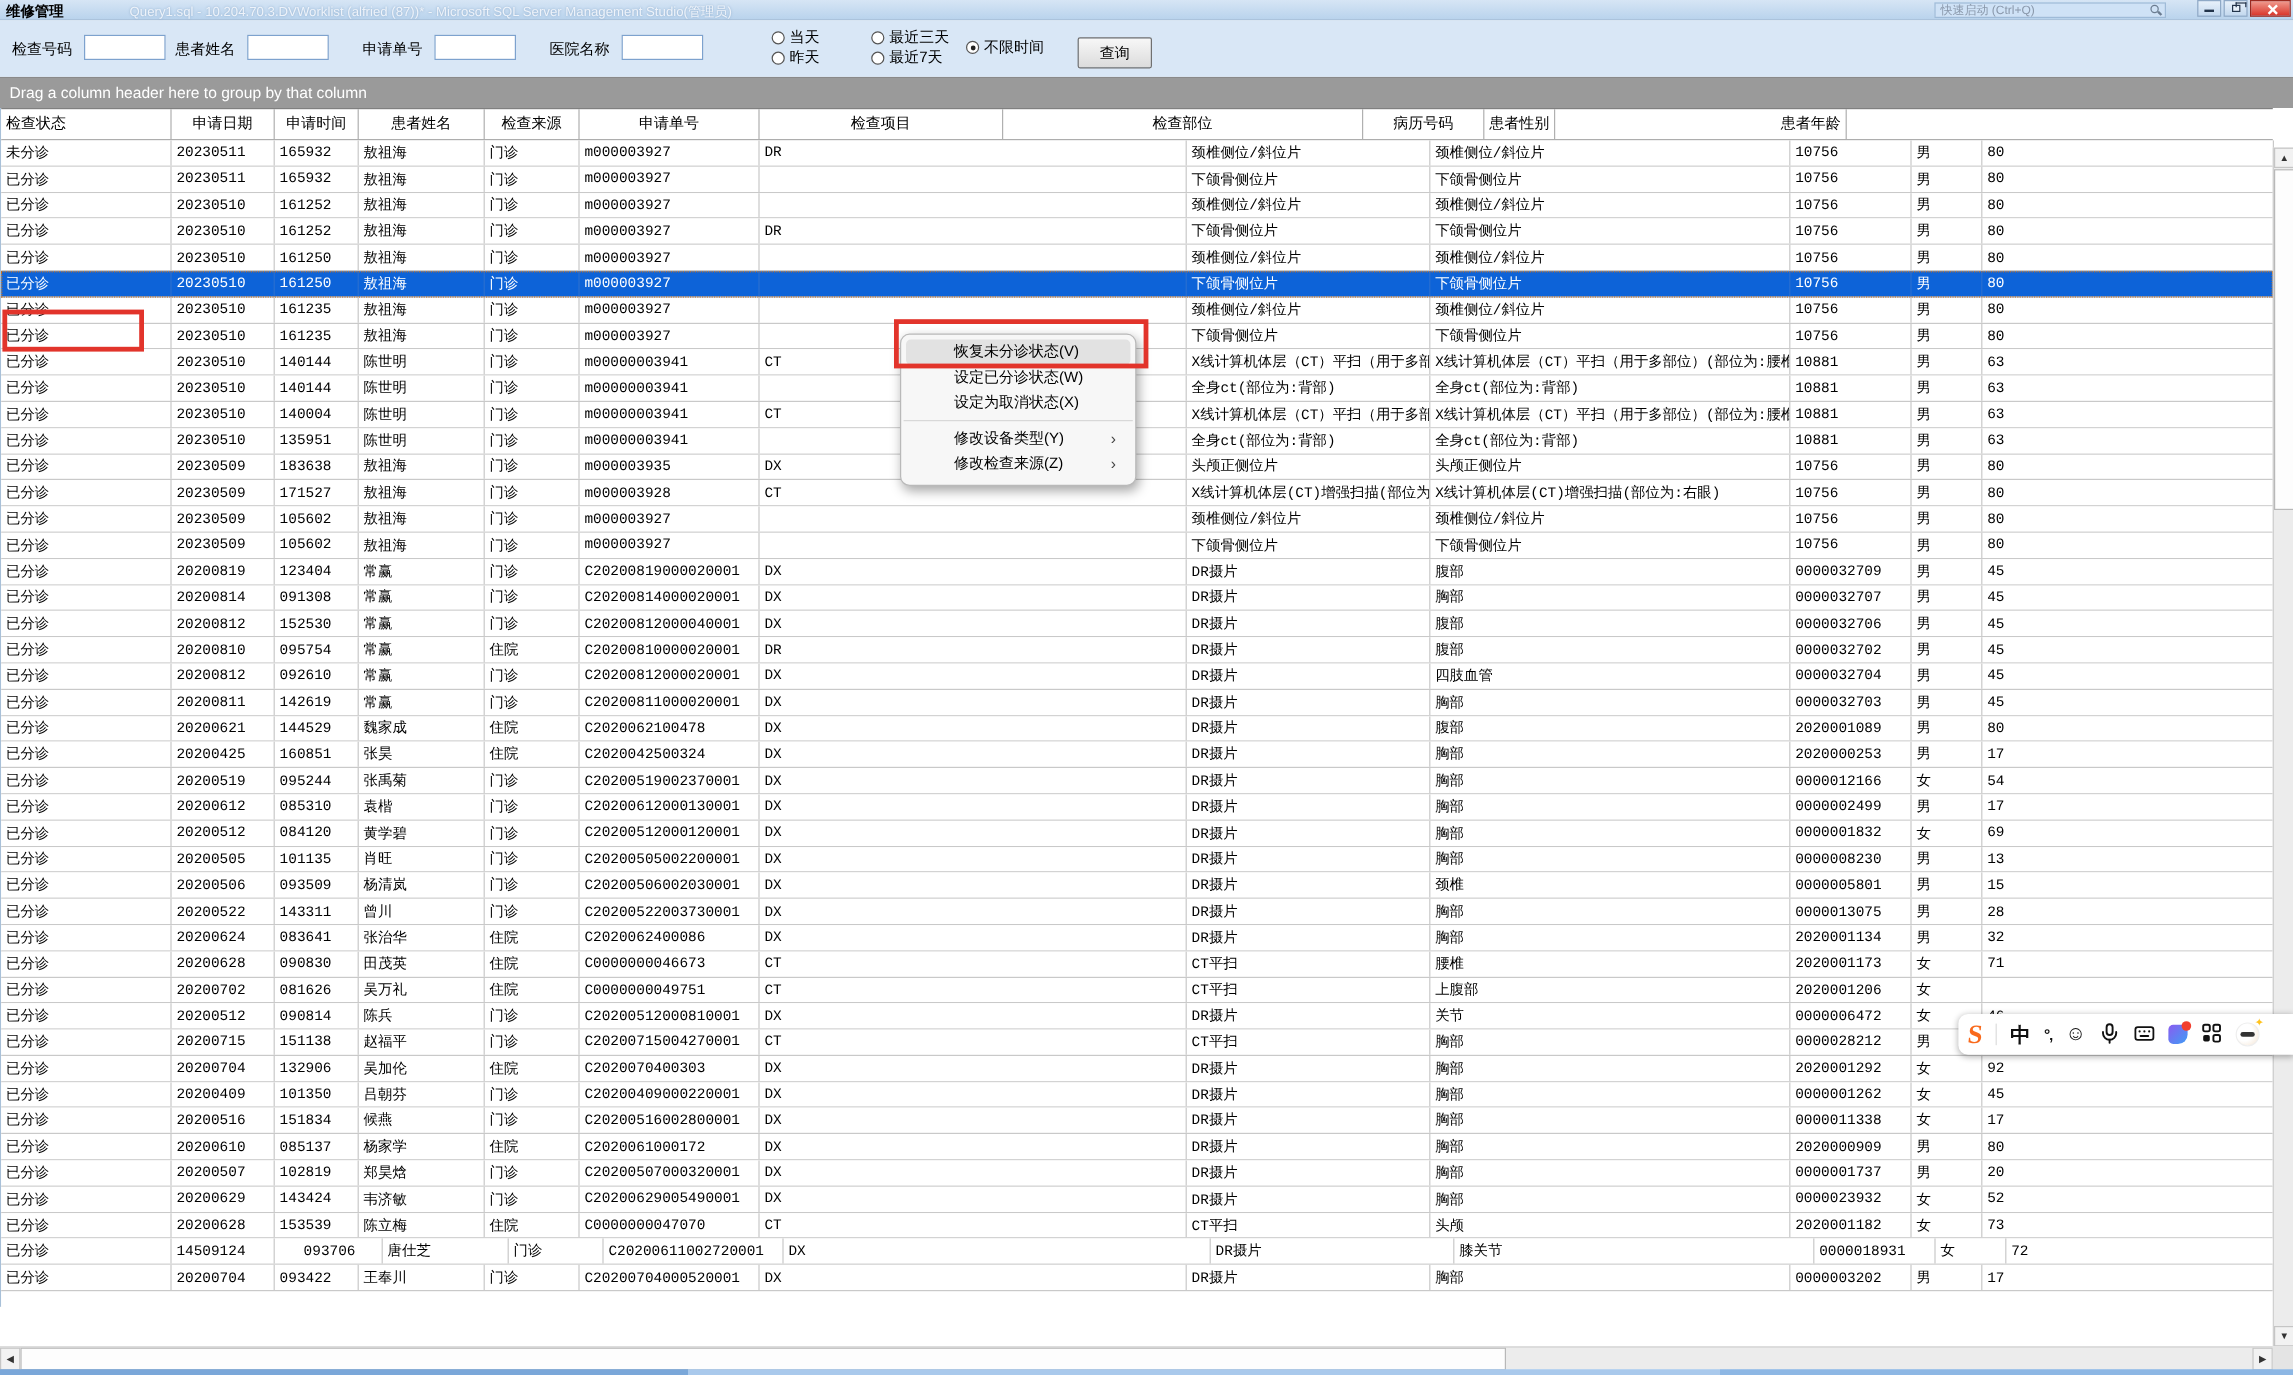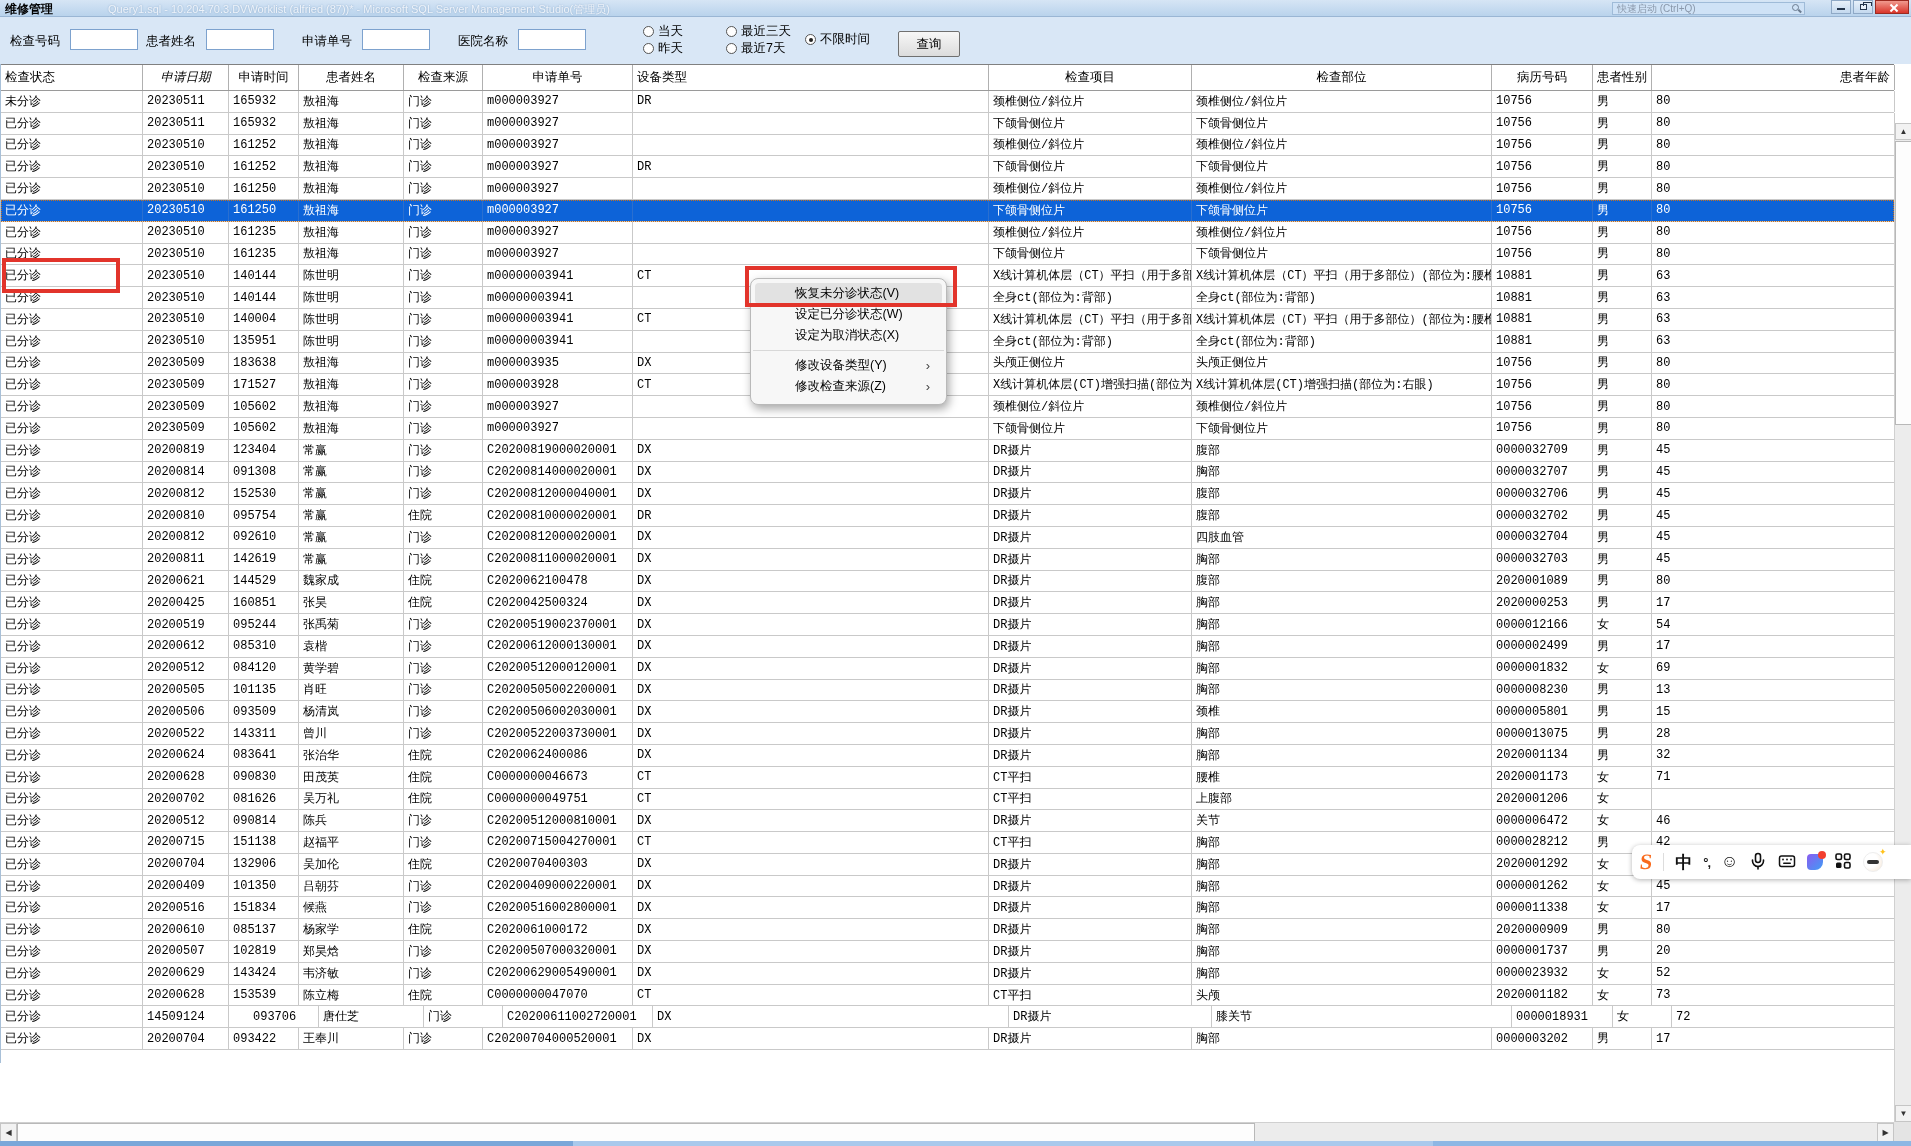--- a/index.html
+++ b/index.html
@@ -146,30 +146,32 @@
       <div class="radio-item" style="left: 726px; top: 23px;">
         <span class="radio-circle"></span>
         <span>最近7天</span>
       </div>
       <div class="radio-item" style="left: 805px; top: 14px;">
         <span class="radio-circle checked"></span>
         <span>不限时间</span>
       </div>
     </div>
 
+  <div class="groupbar">
+    <span>Drag a column header here to group by that column</span>
+  </div>
 
   <div class="grid">
     <div class="grid-header" id="gridheader">
         <div class="hcell" style="width: 142px; justify-content: flex-start;">检查状态</div>
-        <div class="hcell" style="width: 86px; justify-content: center; font-style: italic;">申请日期</div>
+        <div class="hcell" style="width: 86px; justify-content: center;">申请日期</div>
         <div class="hcell" style="width: 70px; justify-content: center;">申请时间</div>
         <div class="hcell" style="width: 105px; justify-content: center;">患者姓名</div>
         <div class="hcell" style="width: 79px; justify-content: center;">检查来源</div>
         <div class="hcell" style="width: 150px; justify-content: center;">申请单号</div>
-        <div class="hcell" style="width: 356px; justify-content: flex-start;">设备类型</div>
         <div class="hcell" style="width: 203px; justify-content: center;">检查项目</div>
         <div class="hcell" style="width: 300px; justify-content: center;">检查部位</div>
         <div class="hcell" style="width: 101px; justify-content: center;">病历号码</div>
         <div class="hcell" style="width: 59px; justify-content: center;">患者性别</div>
         <div class="hcell" style="width: 243px; justify-content: flex-end;">患者年龄</div>
       </div>
     <div class="grid-body" id="gridbody">
         <div class="grow">
           <div class="gcell" style="width: 142px;">未分诊</div>
           <div class="gcell" style="width: 86px;">20230511</div>

